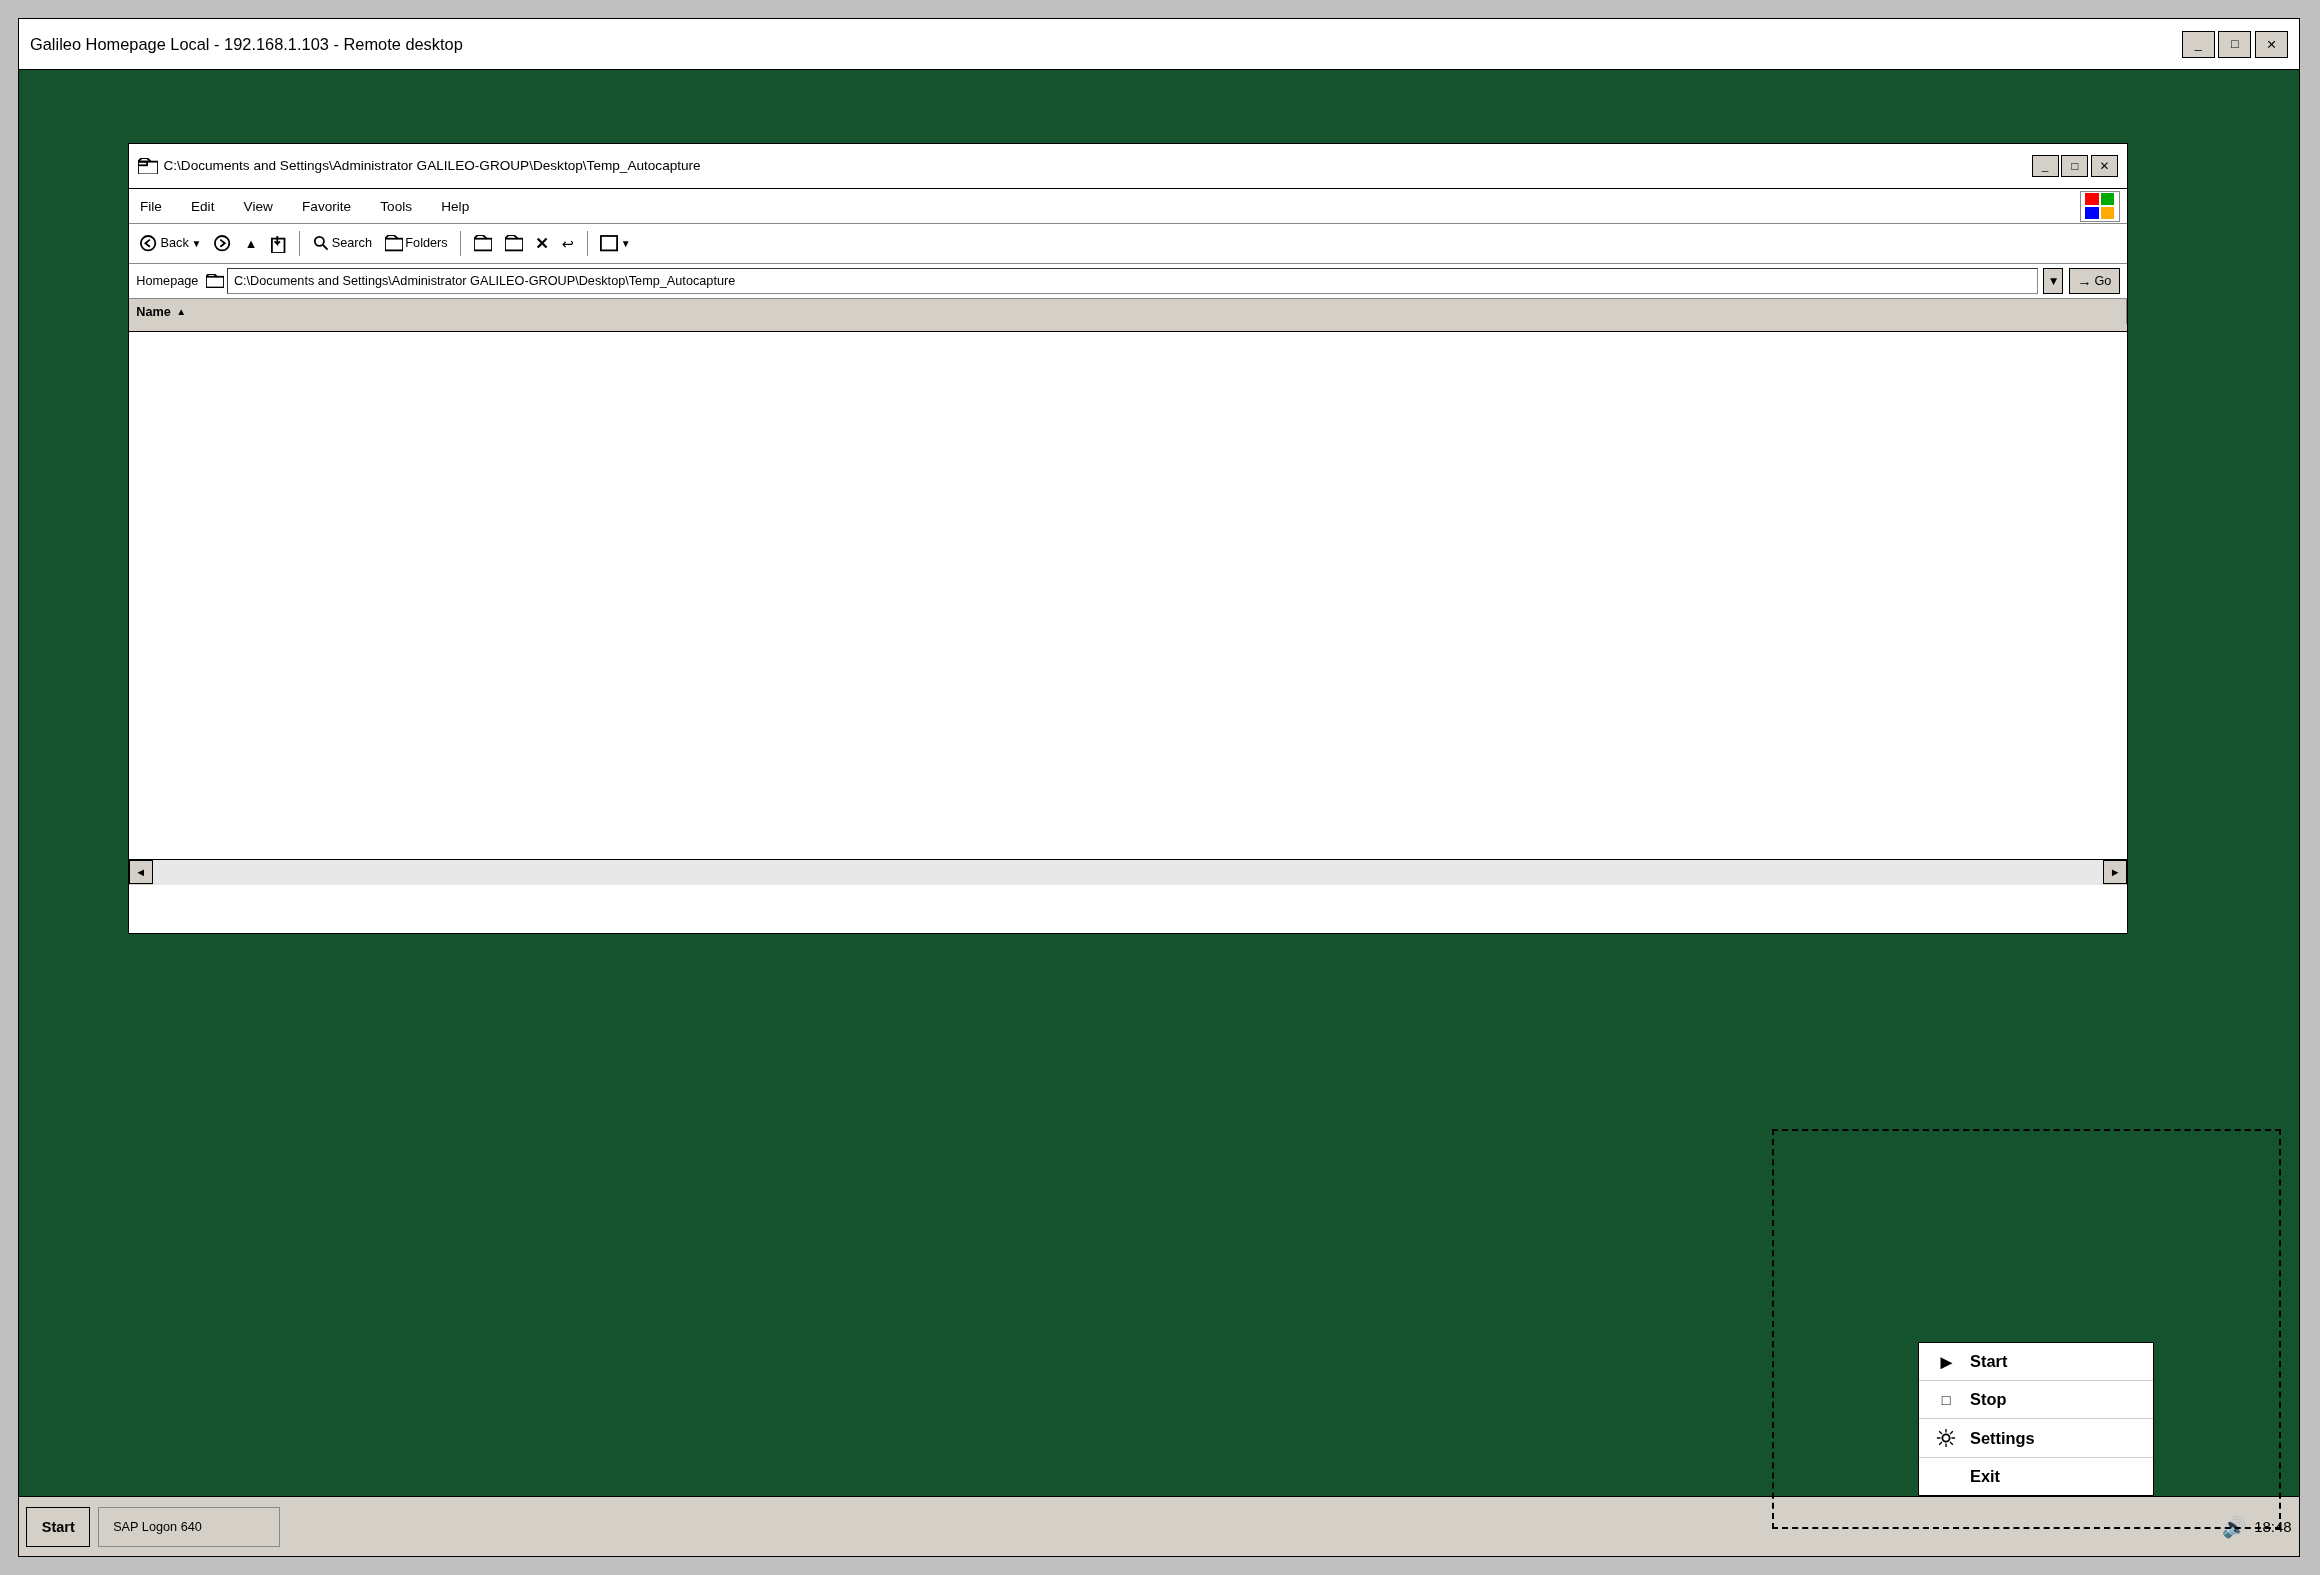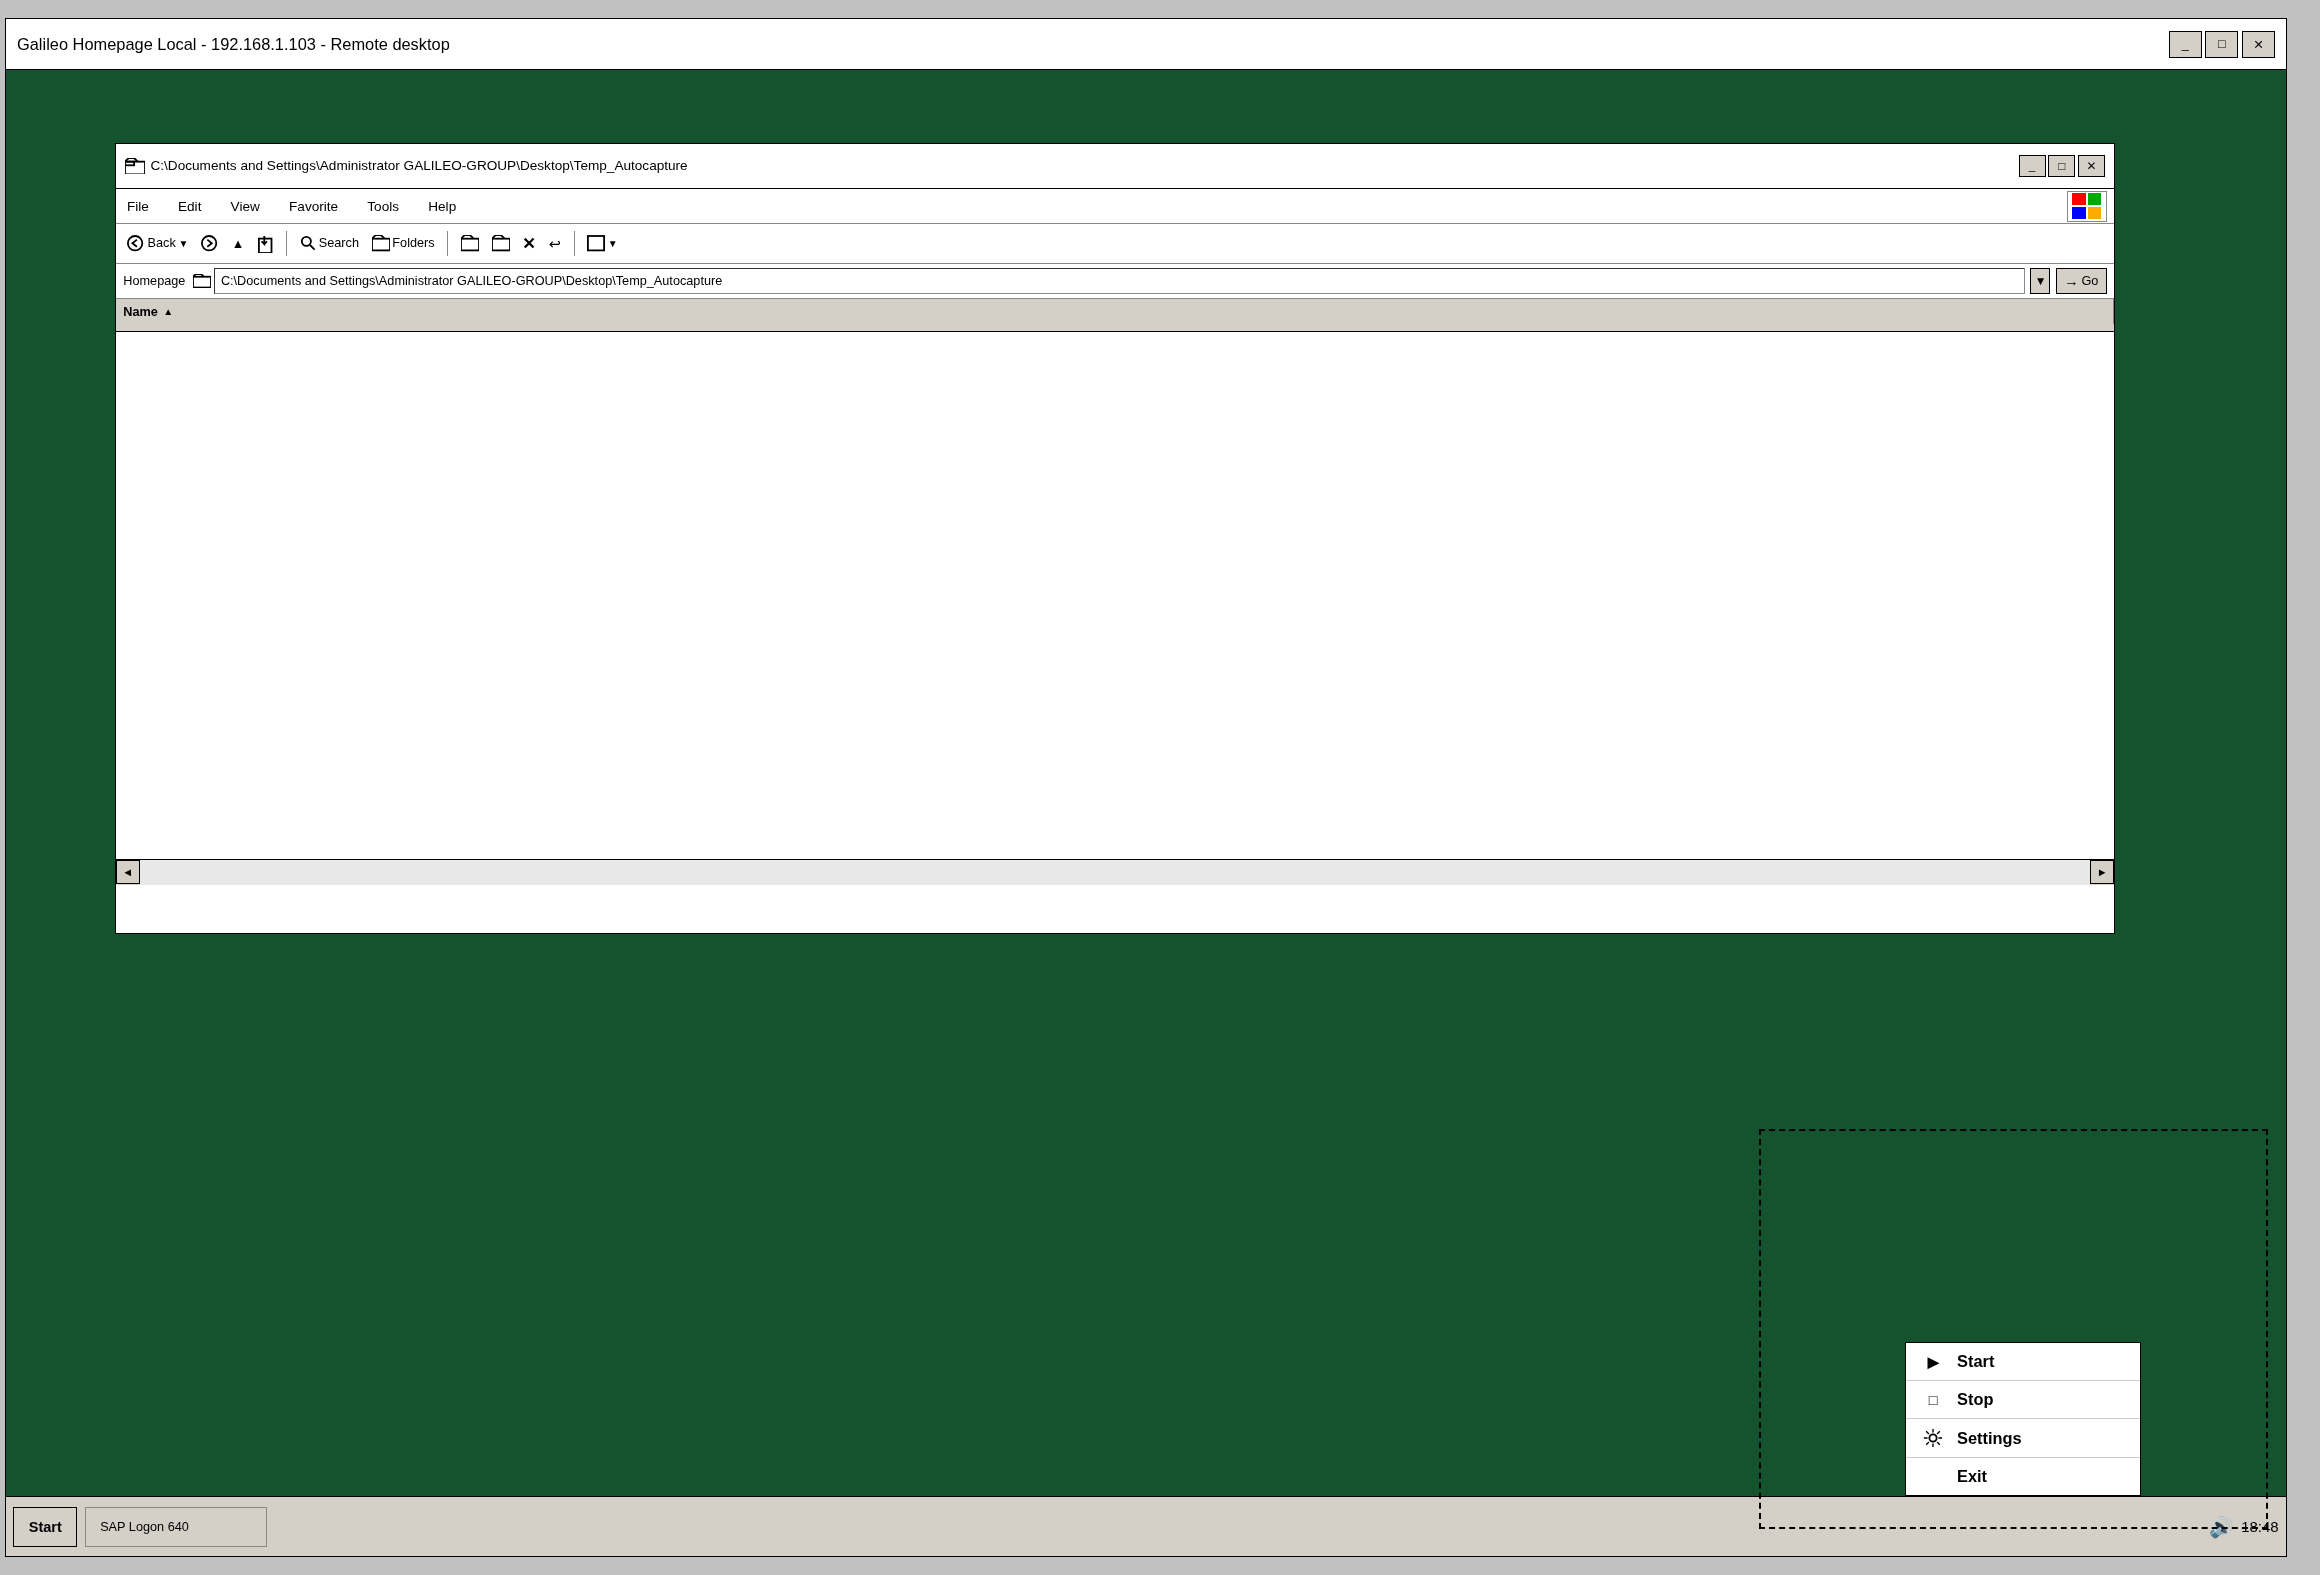--- a/index.html
+++ b/index.html
@@ -10,21 +10,21 @@
       width: 2320px;
       height: 1576px;
       overflow: hidden;
       position: relative;
     }
 
     
     .remote-desktop-window {
       position: absolute;
       top: 18px;
-      left: 5px;
+      left: 18px;
       width: 2282px;
       height: 1539px;
       background: #ffffff;
       border: 1.8px solid #000;
     }
 
     .remote-desktop-titlebar {
       background: #ffffff;
       border-bottom: 1.8px solid #000;
       padding: 7.3px 11px;

